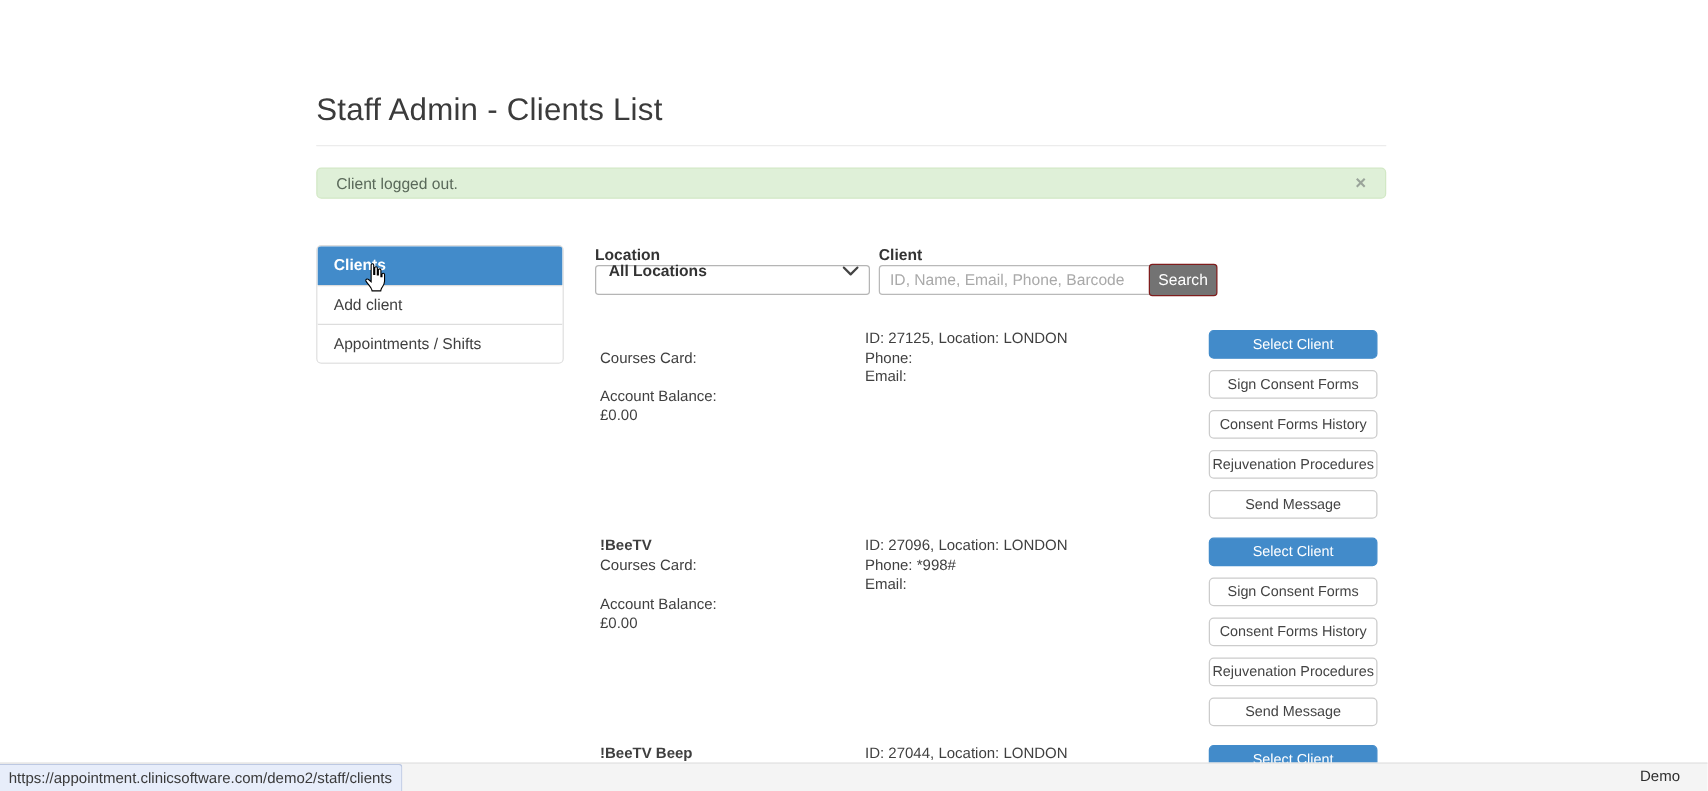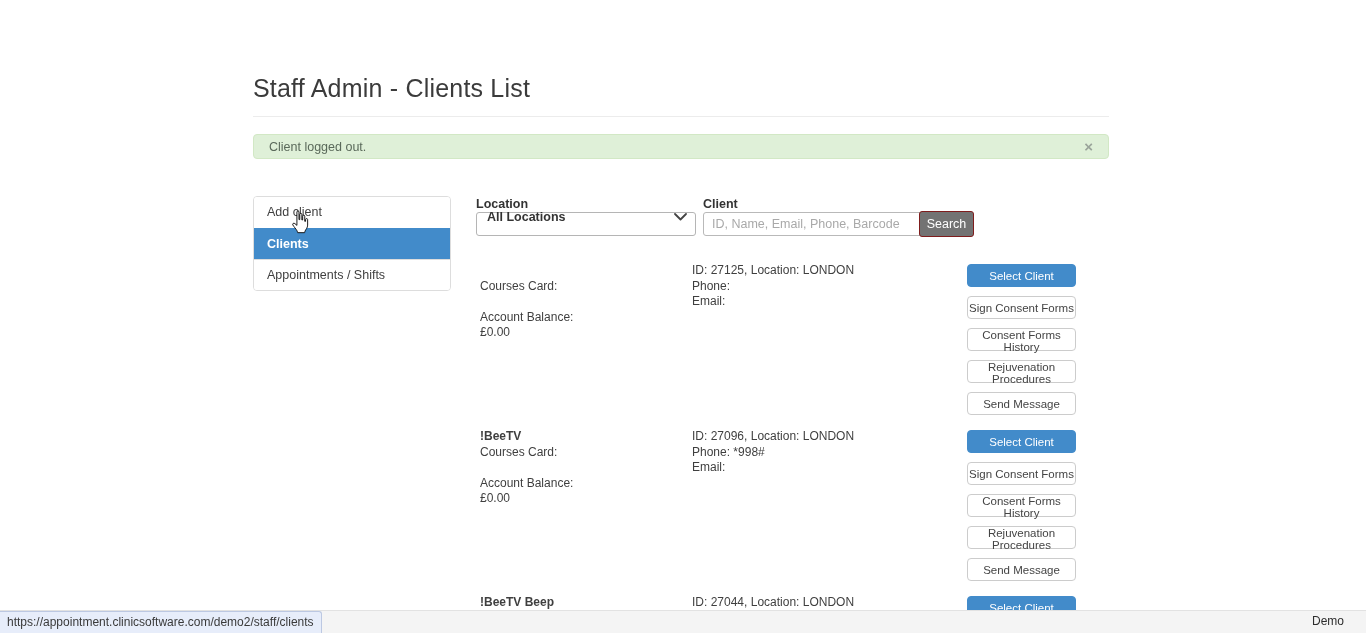--- a/index.html
+++ b/index.html
@@ -45,21 +45,21 @@
                 font-family:"Liberation Sans", sans-serif; cursor:pointer; }
 
   
   .client-row { left:253px; width:856px; height:166px; }
   .row-1 { top:263px; } .row-2 { top:429px; } .row-3 { top:595px; }
   .col-info { position:absolute; left:227px; top:0; width:210px; font-size:12px; line-height:15.5px; }
   .col-contact { position:absolute; left:439px; top:0; width:280px; font-size:12px; line-height:15.5px; }
   .client-name { font-weight:bold; min-height:15.5px; }
   .blank-line { min-height:15.5px; }
   .col-actions { position:absolute; left:714px; top:1px; width:135px; }
-  .act-btn { display:block; width:109px; height:23px; margin-bottom:9px; background:#fff;
+  .act-btn { display:block; width:135px; height:23px; margin-bottom:9px; background:#fff;
              border:1px solid #ccc; border-radius:4px; font-size:11.5px; color:#444;
              font-family:"Liberation Sans", sans-serif; cursor:pointer; }
   .act-btn.primary { background:#428bca; border-color:#428bca; color:#fff; }
 
   
   .footer-bar { left:0; top:610px; width:1366px; height:23px; background:#f4f4f4;
                 border-top:1px solid #e2e2e2; z-index:5;text-align:center; }
   .footer-demo { position:absolute; right:22px; top:3px; font-size:12px; color:#2d2d2d; }
   .status-bubble { left:0; top:611px; width:322px; height:22px; background:#e7edfa;
                    border:1px solid #bcc8e2; border-left:none; border-bottom:none;
@@ -71,22 +71,22 @@
 
 <div class="abs page-title">Staff Admin - Clients List</div>
 <div class="abs title-rule"></div>
 
 <div class="abs alert">
   <span>Client logged out.</span>
   <span class="close-x">×</span>
 </div>
 
 <div class="abs sidebar">
+  <div class="side-item active">Clients</div>
   <div class="side-item">Add client</div>
-  <div class="side-item active">Clients</div>
   <div class="side-item">Appointments / Shifts</div>
 </div>
 
 <svg class="abs cursor-hand" viewBox="0 0 32 36">
   <path d="M11.5 3.5c0-2 3-2 3 0v11h1.2V7c0-2 3-2 3 0v8h1.2V9.5c0-2 3-2 3 0V17h1.2v-2.5c0-2 3-2 3 0v8c0 4-2.5 6-3.6 8.4-.5 1.1-.8 2.6-.8 2.6H12.6s-.4-1.8-1.1-3c-1.2-2.3-4.4-5.6-6-8.3-.9-1.6 1.2-3.3 3-1.9l3 2.6V3.5z" fill="#fff" stroke="#000" stroke-width="1.3"></path>
 </svg>
 
 <div class="abs filter-label lbl-location">Location</div>
 <div class="abs select-box">
   <span>All Locations</span>

